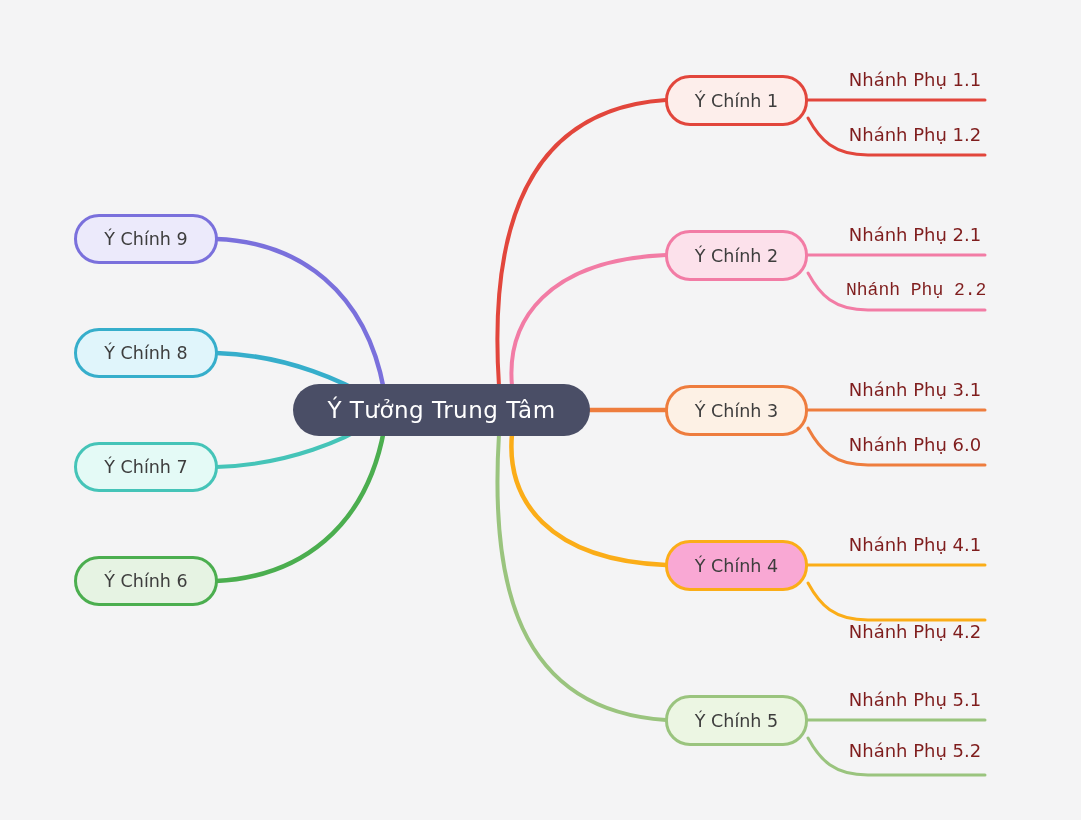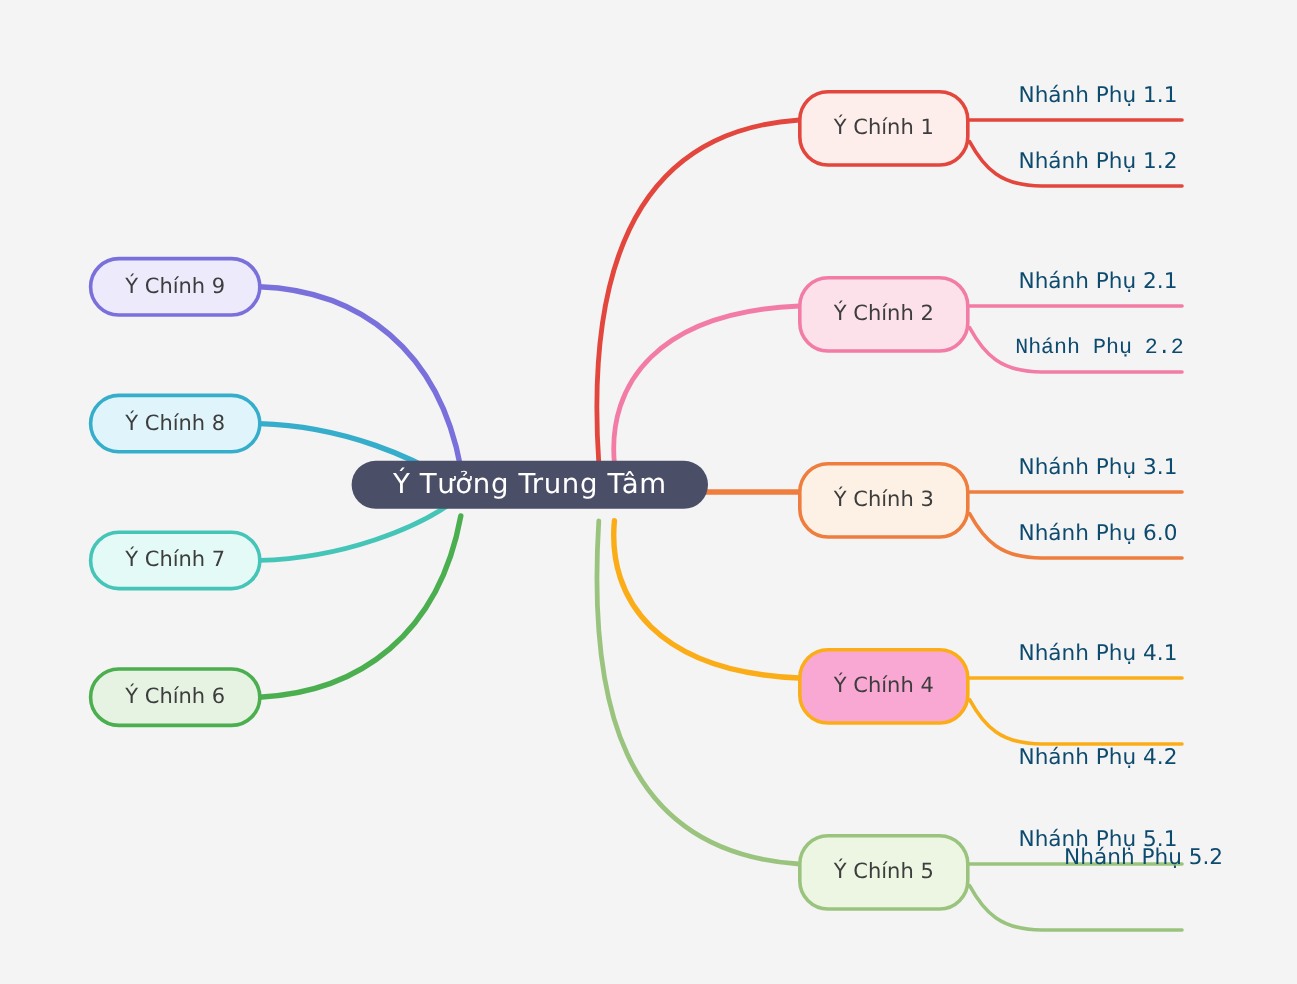--- a/index.html
+++ b/index.html
@@ -10,29 +10,29 @@
   }
   svg.wires { position:absolute; left:0; top:0; width:1081px; height:820px; }
   .node {
     position:absolute; box-sizing:border-box;
     display:flex; align-items:center; justify-content:center;
     border:3px solid #999; border-radius:25px;
     font-size:17.5px; color:#3d3d3d; cursor:pointer;
     white-space:nowrap;
   }
   .central {
-    left:293px; top:384px; width:297px; height:40px;
+    left:293px; top:384px; width:297px; height:52px;
     background:#4a4e66; color:#ffffff; border:none; border-radius:27px;
     font-size:23px; letter-spacing:0.5px;
   }
-  .right { left:665px; width:143px; height:64px; }
+  .right { left:665px; width:143px; height:51px; }
   .left  { left:74px;  width:144px; height:50px; }
   .sublabel {
     position:absolute; left:846px; width:138px;
-    text-align:center; font-size:18px; line-height:26px; color:#0c4a6e;
+    text-align:center; font-size:18px; line-height:26px; color:#7f1d1d;
     cursor:pointer; white-space:nowrap;
   }
   
   .c1 { border-color:#e2463c; background:#fdeeeb; }
   .c2 { border-color:#f27ca5; background:#fce1eb; }
   .c3 { border-color:#ee7d3e; background:#fdf1e5; }
   .c4 { border-color:#fbad18; background:#f9a8d4; }
   .c5 { border-color:#9ac47e; background:#ecf6e3; }
   .c6 { border-color:#4bae4f; background:#e6f3e3; }
   .c7 { border-color:#45c4b8; background:#e4faf6; }
@@ -88,15 +88,15 @@
 
   <div class="sublabel" style="top:67px;">Nhánh Phụ 1.1</div>
   <div class="sublabel" style="top:122px;">Nhánh Phụ 1.2</div>
   <div class="sublabel" style="top:222px;">Nhánh Phụ 2.1</div>
   <div class="sublabel" style="top:277px;font-family:Liberation Mono, monospace;">Nhánh Phụ 2.2</div>
   <div class="sublabel" style="top:377px;">Nhánh Phụ 3.1</div>
   <div class="sublabel" style="top:432px;">Nhánh Phụ 6.0</div>
   <div class="sublabel" style="top:532px;">Nhánh Phụ 4.1</div>
   <div class="sublabel" style="top:587px;margin-top:32px;">Nhánh Phụ 4.2</div>
   <div class="sublabel" style="top:687px;">Nhánh Phụ 5.1</div>
-  <div class="sublabel" style="top:702px;margin-left:38px;">Nhánh Phụ 5.2</div>
+  <div class="sublabel" style="top:738px;">Nhánh Phụ 5.2</div>
 
 </div>
 
 </body></html>

